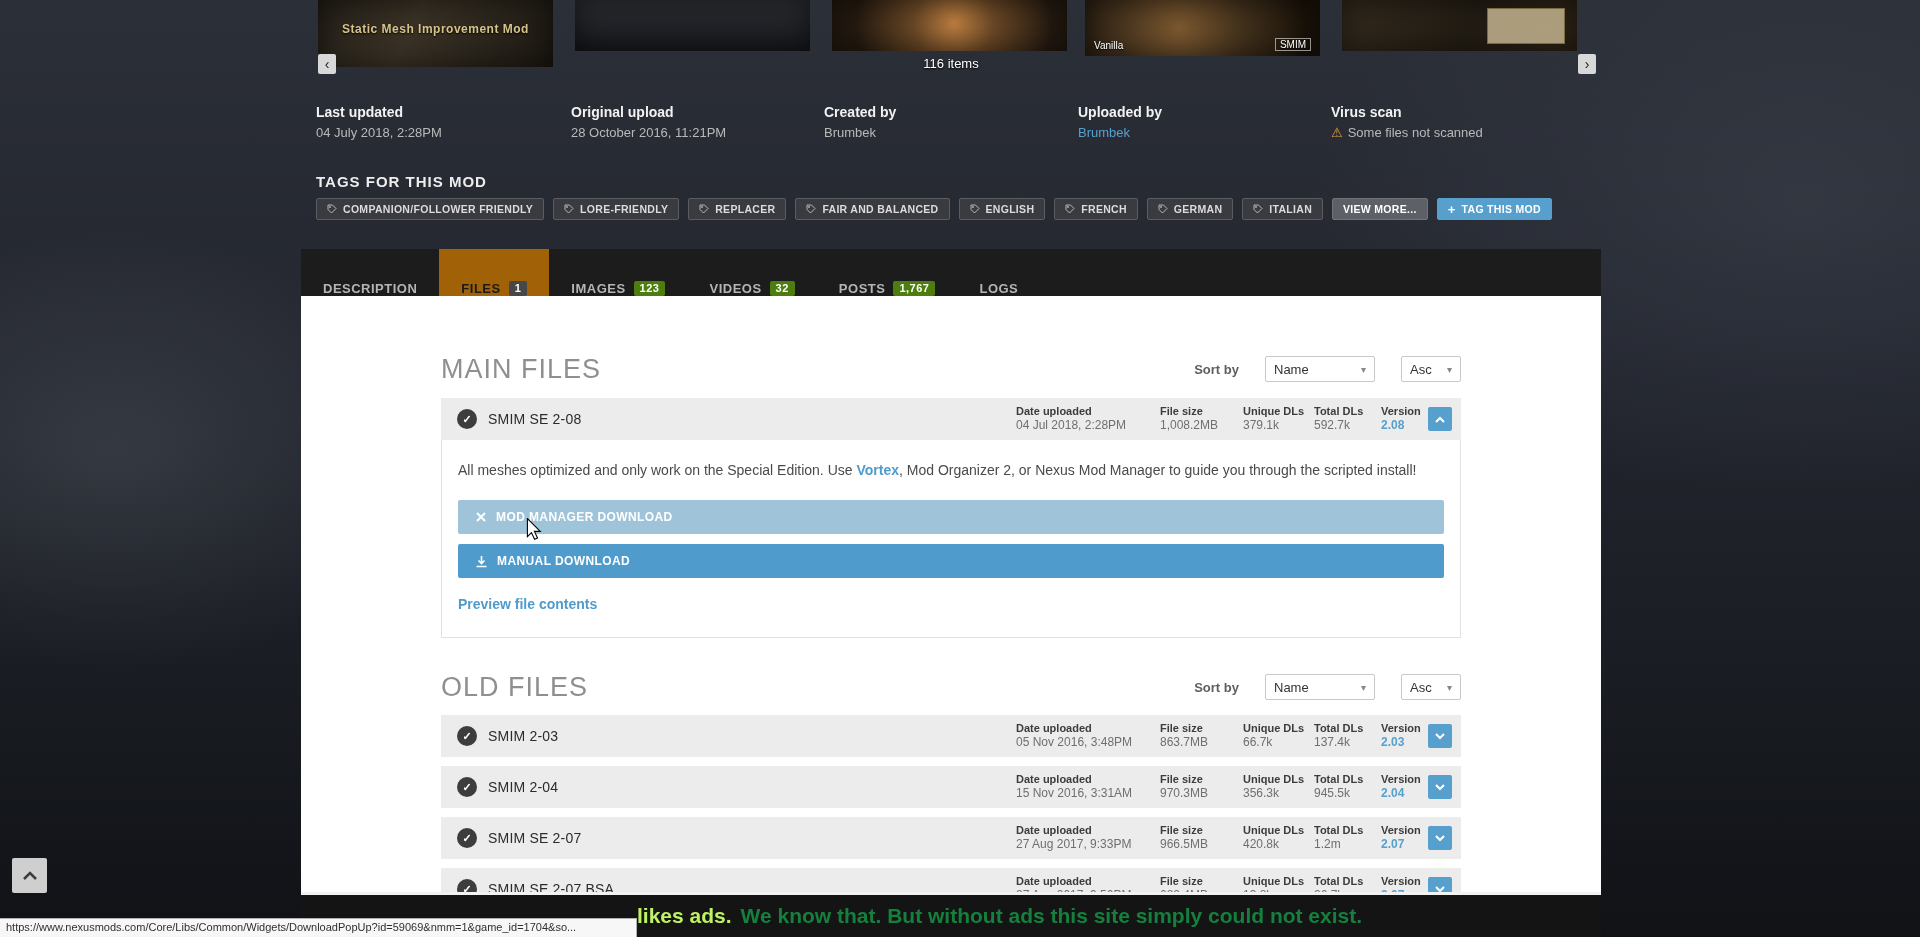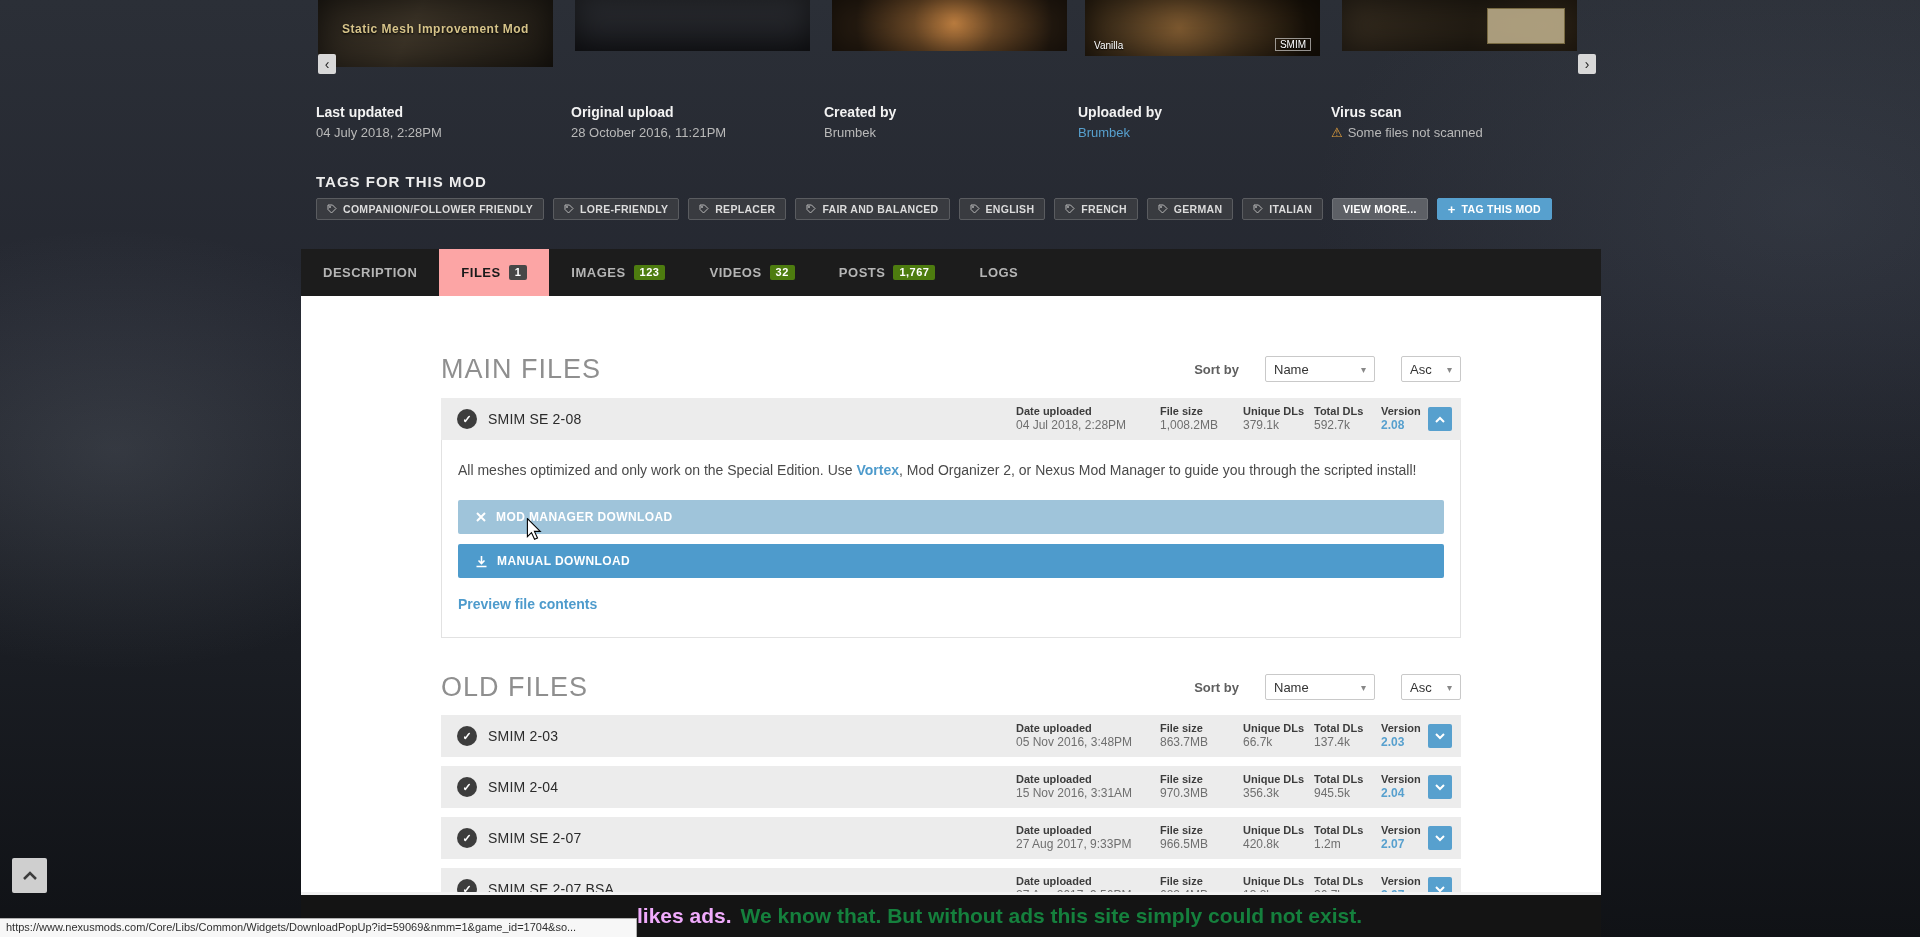--- a/index.html
+++ b/index.html
@@ -44,22 +44,22 @@
   
   .tags-title { margin-top:25px; padding-left:15px; font-size:15px; font-weight:700; color:#ededed; letter-spacing:1px; }
   .tags-row { margin-top:8px; padding-left:15px; display:flex; align-items:center; gap:9px; }
   .chip { height:22px; display:inline-flex; align-items:center; gap:6px; padding:0 10px; background:rgba(60,62,66,0.88); border:1px solid #5a5c60; border-radius:2px; color:#dcdcdc; font-size:10.5px; font-weight:700; letter-spacing:.3px; cursor:pointer; white-space:nowrap; }
   .chip-more { background:#5d6066; border-color:#707378; color:#fff; }
   .chip-add  { background:#57a0ce; border-color:#57a0ce; color:#fff; }
   .chip-add .plus { font-size:13px; font-weight:700; }
 
   
   .tabbar { margin-top:29px; height:47px; background:#1c1c1c; display:flex; align-items:stretch; }
-  .tab { display:flex; align-items:center; gap:8px; padding:0 22px; color:#b5b5b5; font-size:13px; font-weight:700; letter-spacing:.5px; cursor:pointer; }
-  .tab.active { background:#fca5a5; color:#1a1a1a; }
+  .tab { display:flex; align-items:flex-end; gap:8px; padding:0 22px; color:#b5b5b5; font-size:13px; font-weight:700; letter-spacing:.5px; cursor:pointer; }
+  .tab.active { background:#a16207; color:#1a1a1a; }
   .badge { background:#4d7c0f; color:#fff; font-size:11px; font-weight:700; padding:2px 6px; border-radius:2px; line-height:1; }
   .tab.active .badge { background:#474747; }
 
   
   .panel { background:#fff; height:597px; padding:0 140px; overflow:hidden; }
   .section-head { display:flex; justify-content:space-between; align-items:center; }
   .head-main { padding-top:58px; }
   .head-old  { margin-top:34px; }
   .files-title { font-size:27px; font-weight:400; color:#8f8f8f; letter-spacing:1px; line-height:30px; }
   .sort { display:flex; align-items:center; gap:26px; }
@@ -88,21 +88,21 @@
   .desc-link { color:#4e9bcc; font-weight:600; cursor:pointer; }
   .btn-row { display:flex; gap:10px; margin-top:22px;flex-direction:column; }
   .btn { height:34px; display:inline-flex; align-items:center; gap:9px; padding:0 17px; border:none; border-radius:2px; color:#fff; font-size:12px; font-weight:700; letter-spacing:.4px; cursor:pointer; font-family:inherit; }
   .btn-mm { background:#9fc4da; }
   .btn-manual { background:#4e9bcc; }
   .preview-link { display:inline-block; margin-top:18px; font-size:14px; font-weight:700; color:#4e9bcc; cursor:pointer; }
 
   
   .ad-bar { position:absolute; left:301px; top:892px; width:1300px; height:45px; background:#141414; border-top:3px solid #f2f2f2; overflow:hidden; }
   .ad-text { position:absolute; left:336px; top:9px; font-size:21px; white-space:nowrap; }
-  .ad-bold { color:#f0abfc; font-weight:700; }
+  .ad-bold { color:#bef264; font-weight:700; }
   .ad-rest { color:#15803d; font-weight:700; margin-left:9px; }
   .status-bar { position:absolute; left:0; bottom:0; width:637px; height:19px; background:#f7f7f7; border-top:1px solid #b0b0b0; border-right:1px solid #b0b0b0; font-size:11px; color:#2f2f2f; line-height:17px; padding:0 6px; white-space:nowrap; overflow:hidden; z-index:30; }
   .scroll-top { position:absolute; left:12px; top:858px; width:35px; height:35px; background:#cfcfcf; border:none; border-radius:2px; display:flex; align-items:center; justify-content:center; cursor:pointer; z-index:20; }
   .cursor { position:absolute; left:526px; top:518px; z-index:40; pointer-events:none; }
 </style>
 </head>
 <body>
 
 <div class="content">
 
@@ -112,20 +112,21 @@
     </div>
     <div class="thumb thumb-2"></div>
     <div class="thumb thumb-3"></div>
     <div class="thumb thumb-4">
       <span class="thumb-label-left">Vanilla</span>
       <span class="thumb-label-right">SMIM</span>
     </div>
     <div class="thumb thumb-5"></div>
     <button class="car-arrow car-prev"><span>‹</span></button>
     <button class="car-arrow car-next"><span>›</span></button>
+    <div class="items-count">116 items</div>
   </div>
 
   <div class="meta">
     <div class="meta-col mc-1">
       <div class="meta-label">Last updated</div>
       <div class="meta-value">04 July 2018, 2:28PM</div>
     </div>
     <div class="meta-col mc-2">
       <div class="meta-label">Original upload</div>
       <div class="meta-value">28 October 2016, 11:21PM</div>

